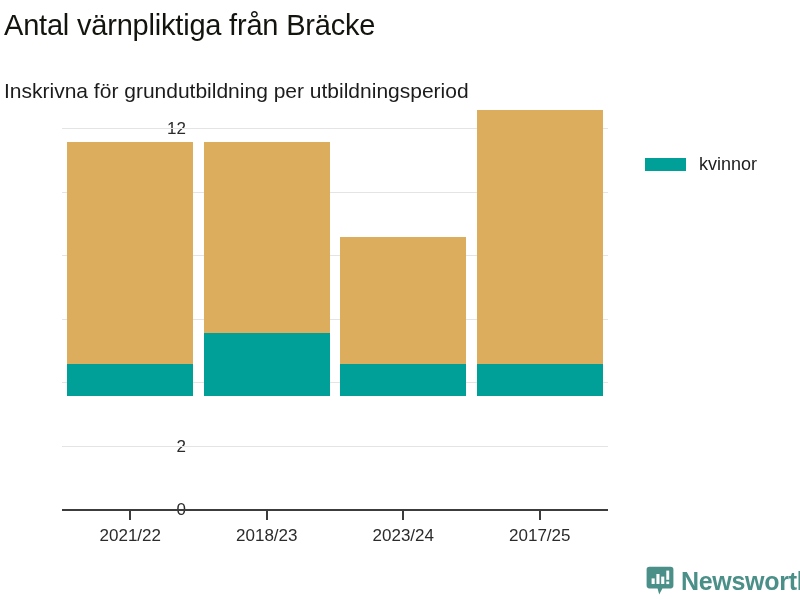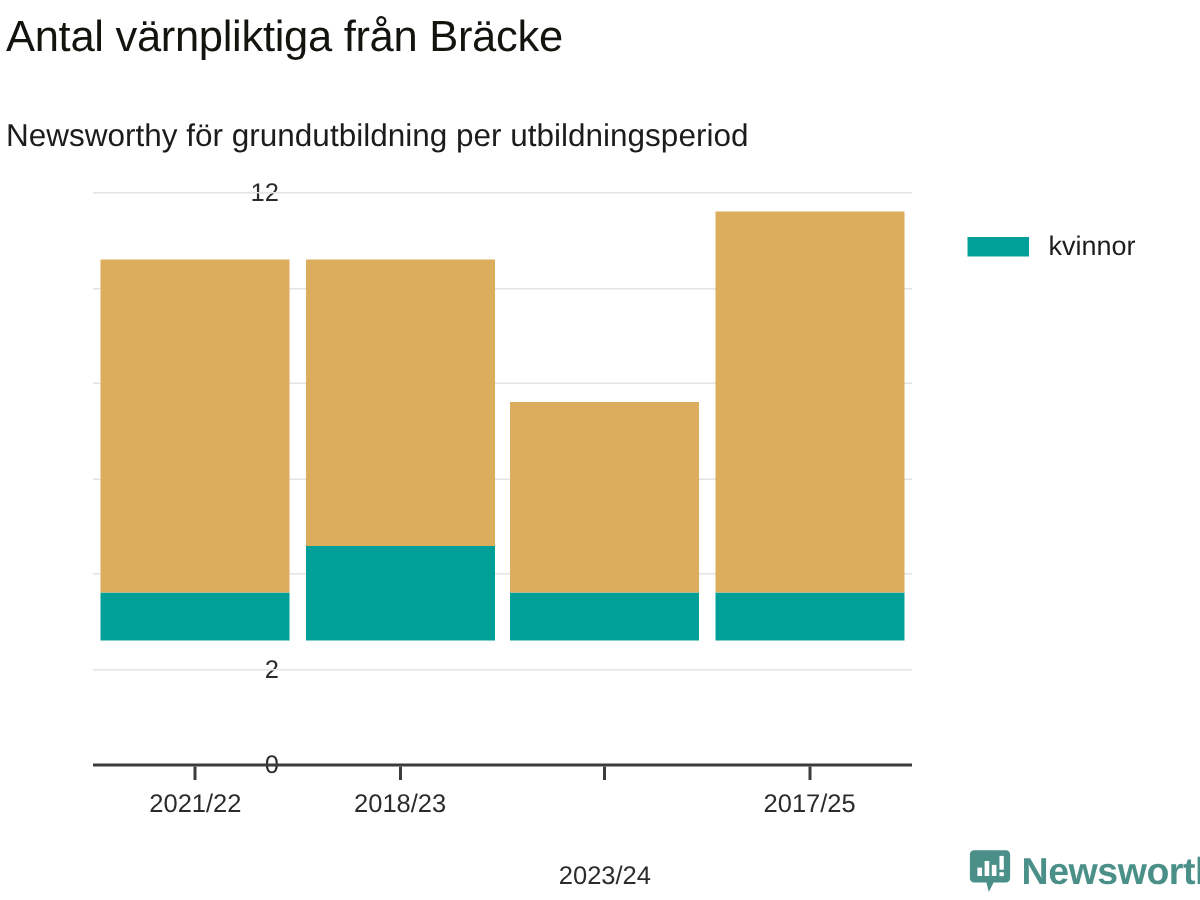--- a/index.html
+++ b/index.html
@@ -40,21 +40,21 @@
     line-height: 25px;
     white-space: nowrap;
   }
 
   
   #plot-area {
     position: absolute;
     left: 62px;
     top: 128px;
     width: 546px;
-    height: 299px;
+    height: 268px;
   }
   .gridline {
     position: absolute;
     left: 0;
     width: 100%;
     height: 1px;
     background: #e4e4e4;
   }
   .axis-line-x {
     position: absolute;
@@ -142,21 +142,21 @@
     font-weight: bold;
     color: #4a8f88;
     letter-spacing: -0.3px;
     line-height: 25px;
   }
 </style>
 </head>
 <body>
 
 <div id="chart-title">Antal värnpliktiga från Bräcke</div>
-<div id="chart-subtitle">Newsworthy för grundutbildning per utbildningsperiod</div>
+<div id="chart-subtitle">Inskrivna för grundutbildning per utbildningsperiod</div>
 
 <div id="y-axis-labels">
     <div class="y-tick-label" style="top: 501px;">0</div>
     <div class="y-tick-label" style="top: 437.5px;">2</div>
     <div class="y-tick-label" style="top: 374px;">4</div>
     <div class="y-tick-label" style="top: 310.5px;">6</div>
     <div class="y-tick-label" style="top: 247px;">8</div>
     <div class="y-tick-label" style="top: 183.5px;">10</div>
     <div class="y-tick-label" style="top: 120px;">12</div>
   </div>
@@ -188,21 +188,21 @@
         <div class="bar-seg" style="background: rgb(0, 160, 152); height: 31.75px; bottom: 0px;"></div>
         <div class="bar-seg" style="background: rgb(221, 173, 94); height: 254px; bottom: 31.75px;"></div>
       </div>
     </div>
   <div id="x-ticks">
       <div class="x-tick" style="left: 67.25px;"></div>
       <div class="x-tick-label" style="left: 68.25px;">2021/22</div>
       <div class="x-tick" style="left: 203.75px;"></div>
       <div class="x-tick-label" style="left: 204.75px;">2018/23</div>
       <div class="x-tick" style="left: 340.25px;"></div>
-      <div class="x-tick-label" style="left: 341.25px; margin-top: 48px;">2023/24</div>
+      <div class="x-tick-label" style="left: 341.25px;">2023/24</div>
       <div class="x-tick" style="left: 476.75px;"></div>
       <div class="x-tick-label" style="left: 477.75px;">2017/25</div>
     </div>
 </div>
 
 <div id="legend">
   <div class="legend-row">
     <span class="legend-swatch" style="background: rgb(0, 160, 152);"></span>
     <span class="legend-label">kvinnor</span>
   </div>

